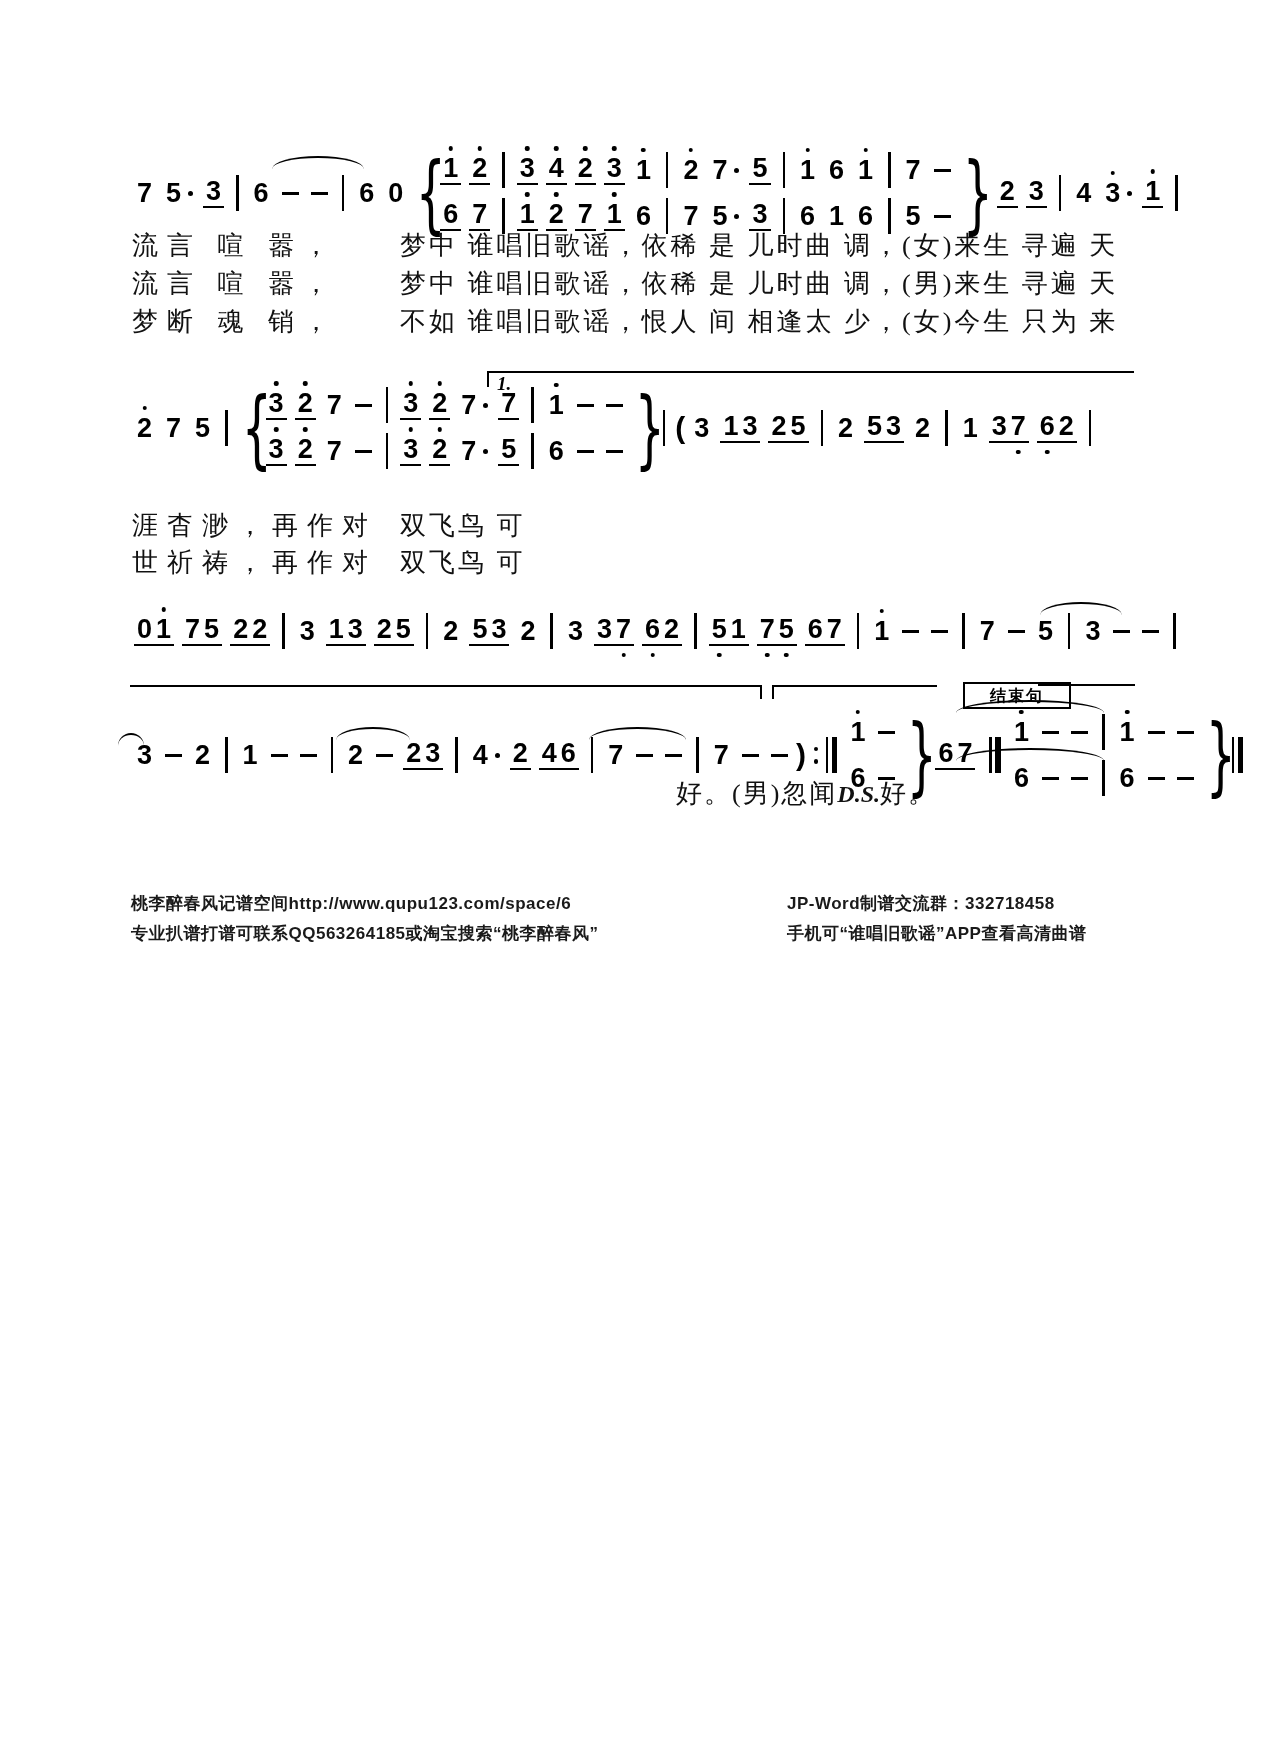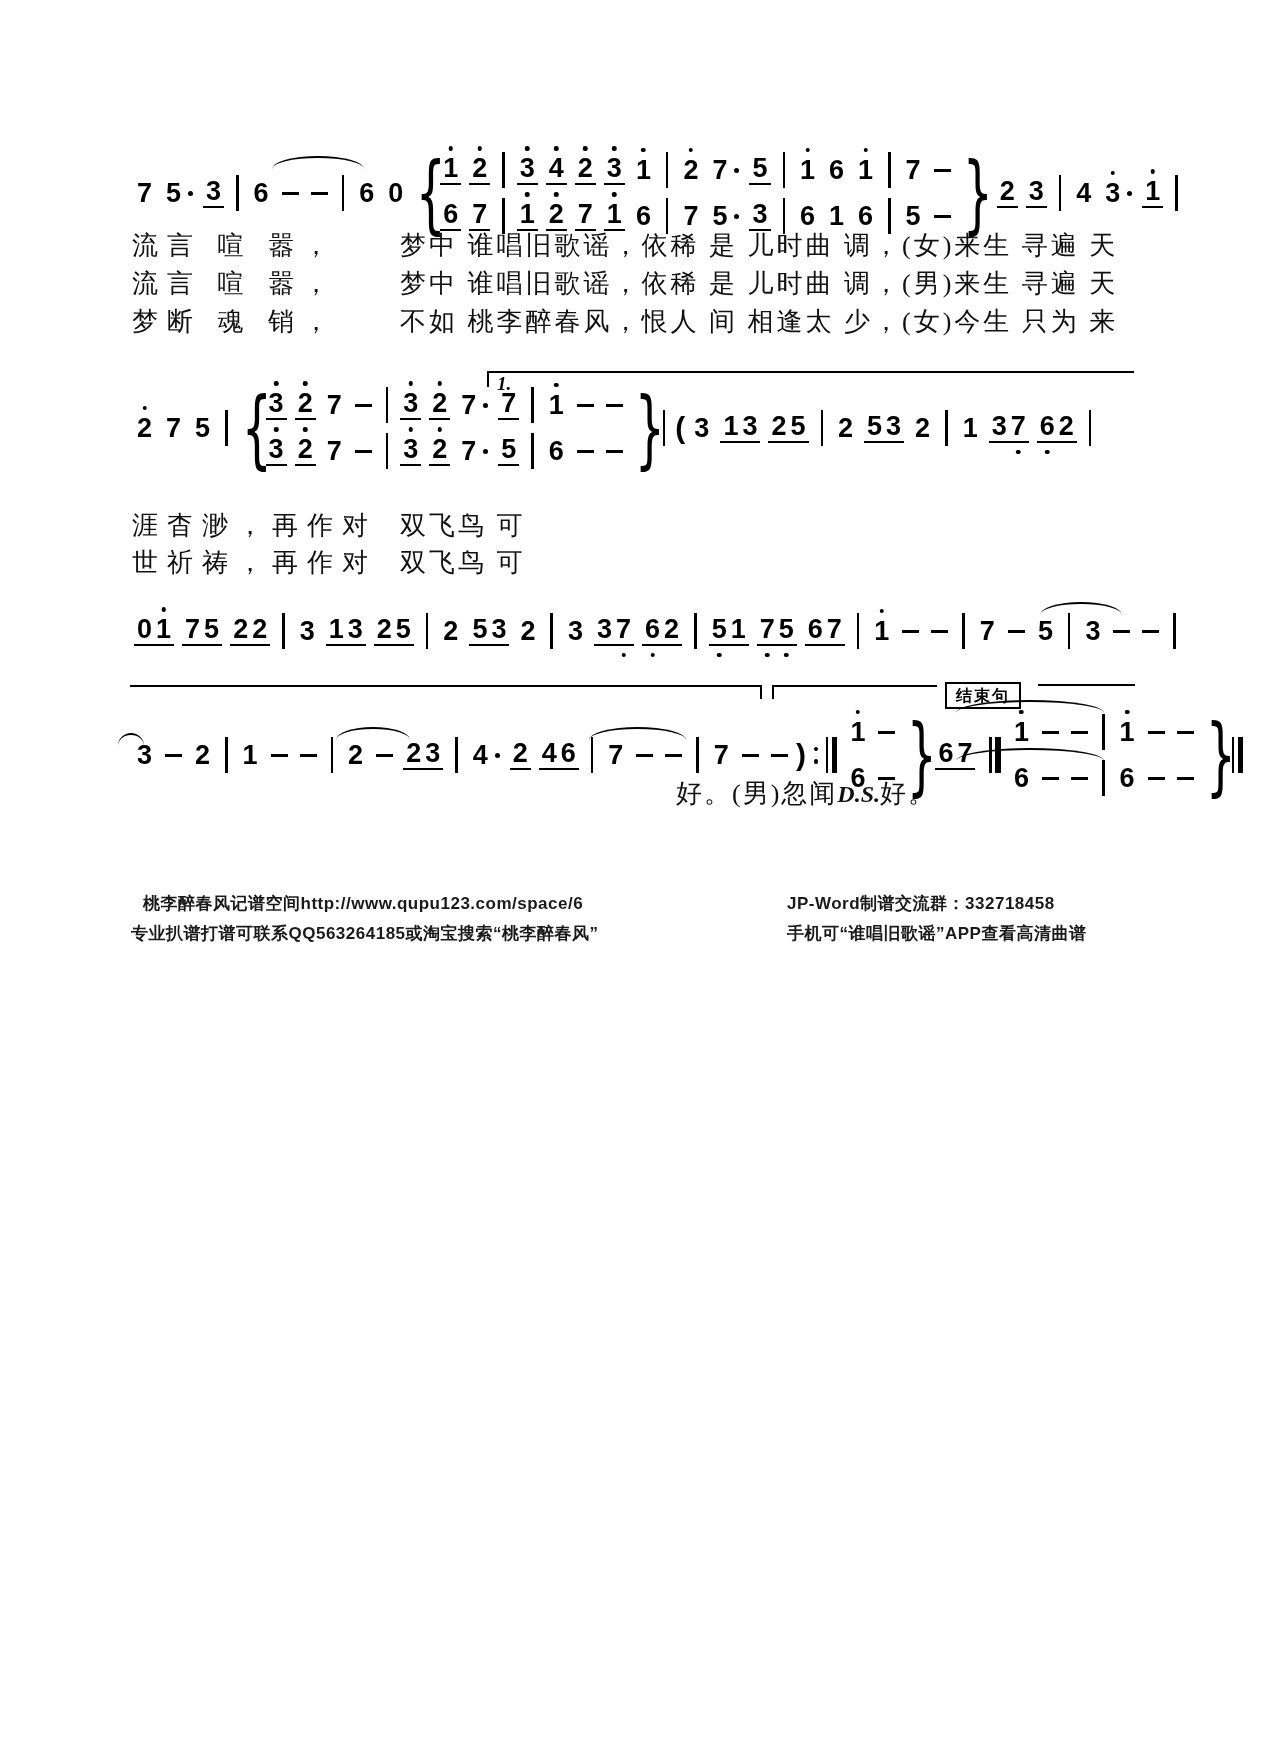--- a/index.html
+++ b/index.html
@@ -31,21 +31,21 @@
          text-align:center;flex:none;}
   
   .arc{position:absolute;height:11px;border-top:2.5px solid #000;
        border-radius:50% 50% 0 0 / 100% 100% 0 0;}
   .volta{position:absolute;border-top:2.5px solid #000;border-left:2.5px solid #000;height:14px;}
   .volta .vlabel{position:absolute;left:8px;top:0px;font:italic 700 19px "Liberation Serif",serif;}
   .bline{position:absolute;border-top:2.5px solid #000;height:12px;}
   .bline.tickR{border-right:2.5px solid #000;}
   .bline.tickL{border-left:2.5px solid #000;}
   .codabox{position:absolute;border:2px solid #000;font:700 16px/1 "Liberation Sans",sans-serif;
-           padding:4px 9px 3px;background:#fff;letter-spacing:2px;}
+           padding:4px 25px 3px;background:#fff;letter-spacing:2px;margin-left:18px;}
   
   .lyr{position:absolute;left:132px;font:26px/1.1 "Liberation Serif",serif;white-space:pre;color:#111;}
   .lleft{display:inline-block;width:268px;letter-spacing:9px;}
   .lright{letter-spacing:3px;text-align:right;}
   .finlyr{position:absolute;font:26px/1.1 "Liberation Serif",serif;color:#111;letter-spacing:2px;white-space:pre;}
   .ds{font:italic 700 24px "Liberation Serif",serif;letter-spacing:0;}
   
   .fnote{position:absolute;font:600 17px/1 "Liberation Sans",sans-serif;color:#1a1a1a;letter-spacing:0.5px;white-space:pre;}
 </style>
 </head>
@@ -288,21 +288,21 @@
             <div class="dg">1<div class="oct up"></div></div>
           </div>
         </div>
         <div class="bar"></div>
       </div>
   </div>
   <div class="arc" style="left:272px;top:156px;width:92px"></div>
 
   <div class="lyr" style="top:232px"><span class="lleft">流言 喧 嚣，</span><span class="lright">梦中 谁唱旧歌谣，依稀 是 儿时曲 调，(女)来生 寻遍 天</span></div>
   <div class="lyr" style="top:270px"><span class="lleft">流言 喧 嚣，</span><span class="lright">梦中 谁唱旧歌谣，依稀 是 儿时曲 调，(男)来生 寻遍 天</span></div>
-  <div class="lyr" style="top:308px"><span class="lleft">梦断 魂 销，</span><span class="lright">不如 桃李醉春风，恨人 间 相逢太 少，(女)今生 只为 来</span></div>
+  <div class="lyr" style="top:308px"><span class="lleft">梦断 魂 销，</span><span class="lright">不如 谁唱旧歌谣，恨人 间 相逢太 少，(女)今生 只为 来</span></div>
 
   <div class="volta" style="left:487px;top:371px;width:645px">
     <span class="vlabel">1.</span>
   </div>
   <div class="system" style="top:385px">
     <div class="mrow">
         <div class="tok">
           <div class="core">
             <div class="dg">2<div class="oct up"></div></div>
           </div>
@@ -825,18 +825,18 @@
       </div>
   </div>
   <div class="arc" style="left:118px;top:733px;width:26px"></div>
   <div class="arc" style="left:336px;top:727px;width:74px"></div>
   <div class="arc" style="left:589px;top:727px;width:97px"></div>
   <div class="arc" style="left:956px;top:700px;width:148px"></div>
   <div class="arc" style="left:956px;top:748px;width:148px"></div>
 
   <div class="finlyr" style="left:676px;top:780px"><span>好。(男)忽闻</span><span class="ds">D.S.</span><span>好。</span></div>
 
-  <div class="fnote" style="left:143px;top:895px">桃李醉春风记谱空间http://www.qupu123.com/space/6</div>
+  <div class="fnote" style="left:131px;top:895px">桃李醉春风记谱空间http://www.qupu123.com/space/6</div>
   <div class="fnote" style="left:131px;top:925px">专业扒谱打谱可联系QQ563264185或淘宝搜索“桃李醉春风”</div>
   <div class="fnote" style="left:787px;top:895px">JP-Word制谱交流群：332718458</div>
   <div class="fnote" style="left:787px;top:925px">手机可“谁唱旧歌谣”APP查看高清曲谱</div>
 
 </div>
 
 </body></html>

